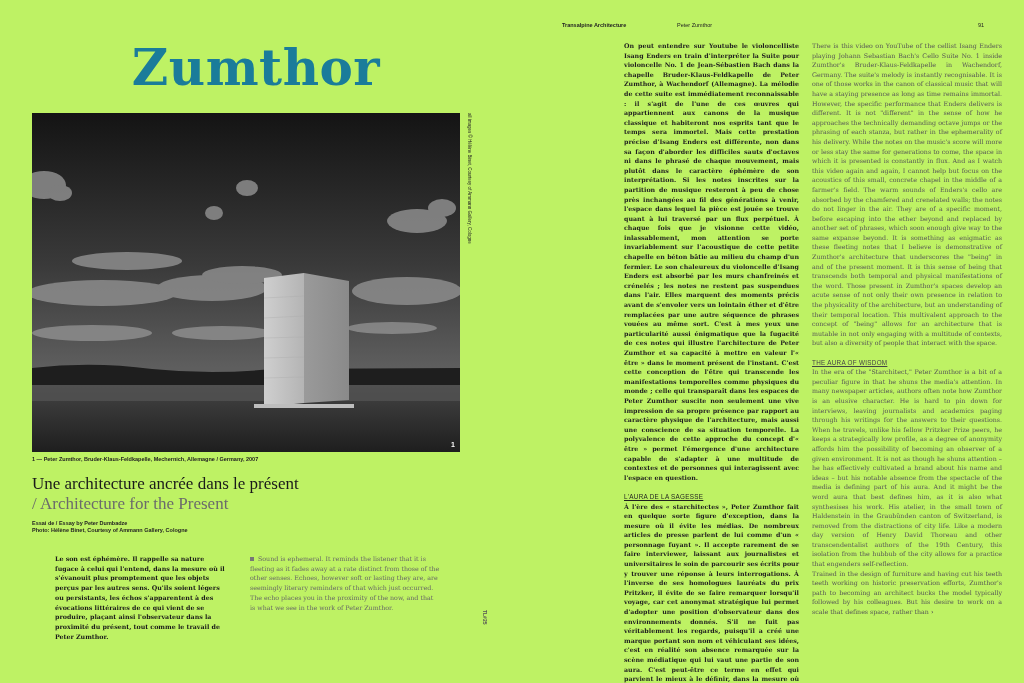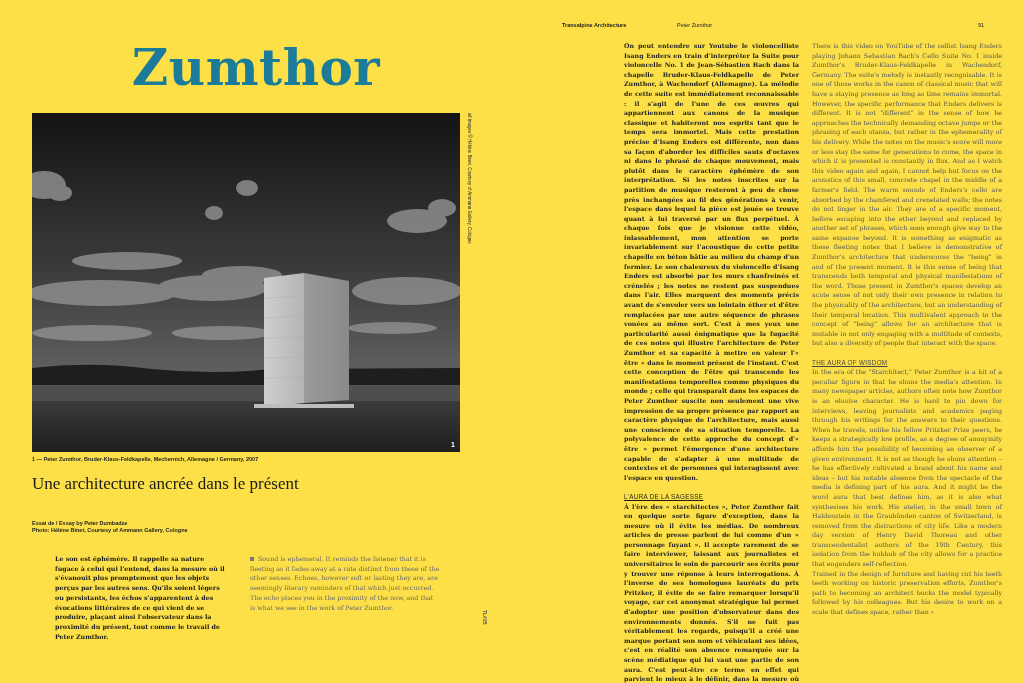--- a/index.html
+++ b/index.html
@@ -1,17 +1,17 @@
 <!DOCTYPE html>
 <html><head>
 <meta charset="utf-8">
 <style>
   html, body { margin:0; padding:0; }
   body { width:1024px; height:683px; background:#ffffff; position:relative; overflow:hidden; font-family:"DejaVu Serif", serif; color:#1a1a1a; }
-  .page { position:absolute; top:0; height:683px; background:#fde047;text-decoration:underline; }
+  .page { position:absolute; top:0; height:683px; background:#bef264;text-decoration:underline; }
   .page-left { left:0; width:512px; }
   .page-right { left:512px; width:512px; }
 
   .big-title { position:absolute; left:0; width:512px; top:38px; text-align:center; font-family:"DejaVu Serif", serif; font-weight:bold; font-size:50px; color:#1a7c9a; letter-spacing:0.5px; line-height:60px; }
 
   .photo { position:absolute; left:32px; top:113px; width:428px; height:339px; overflow:hidden; background:#3a3a3a; }
   .photo svg { display:block; }
   .photo-num { position:absolute; right:5px; bottom:4px; color:#fff; font-family:"Liberation Sans", sans-serif; font-size:7px; font-weight:bold; }
 
   .credit-vert { position:absolute; left:462px; top:113px; width:12px; height:140px; }
@@ -111,20 +111,21 @@
   <div class="credit-vert">
     <span>all images © Hélène Binet, Courtesy of Ammann Gallery, Cologne</span>
   </div>
 
   <div class="caption">
     <b>1 —</b>
     <b>Peter Zumthor, Bruder-Klaus-Feldkapelle, Mechernich, Allemagne / Germany, 2007</b>
   </div>
 
   <div class="headline">Une architecture ancrée dans le présent</div>
+  <div class="subhead">/ Architecture for the Present</div>
 
   <div class="byline">
     <div>Essai de / Essay by  Peter Dumbadze</div>
     <div>Photo: Hélène Binet, Courtesy of Ammann Gallery, Cologne</div>
   </div>
 
   <div class="intro-fr">Le son est éphémère. Il rappelle sa nature fugace à celui qui l'entend, dans la mesure où il s'évanouit plus promptement que les objets perçus par les autres sens. Qu'ils soient légers ou persistants, les échos s'apparentent à des évocations littéraires de ce qui vient de se produire, plaçant ainsi l'observateur dans la proximité du présent, tout comme le travail de Peter Zumthor.</div>
   <div class="intro-en"><span class="sq"></span><span>Sound is ephemeral. It reminds the listener that it is fleeting as it fades away at a rate distinct from those of the other senses. Echoes, however soft or lasting they are, are seemingly literary reminders of that which just occurred. The echo places you in the proximity of the now, and that is what we see in the work of Peter Zumthor.</span></div>
 
   <div class="folio-vert">

